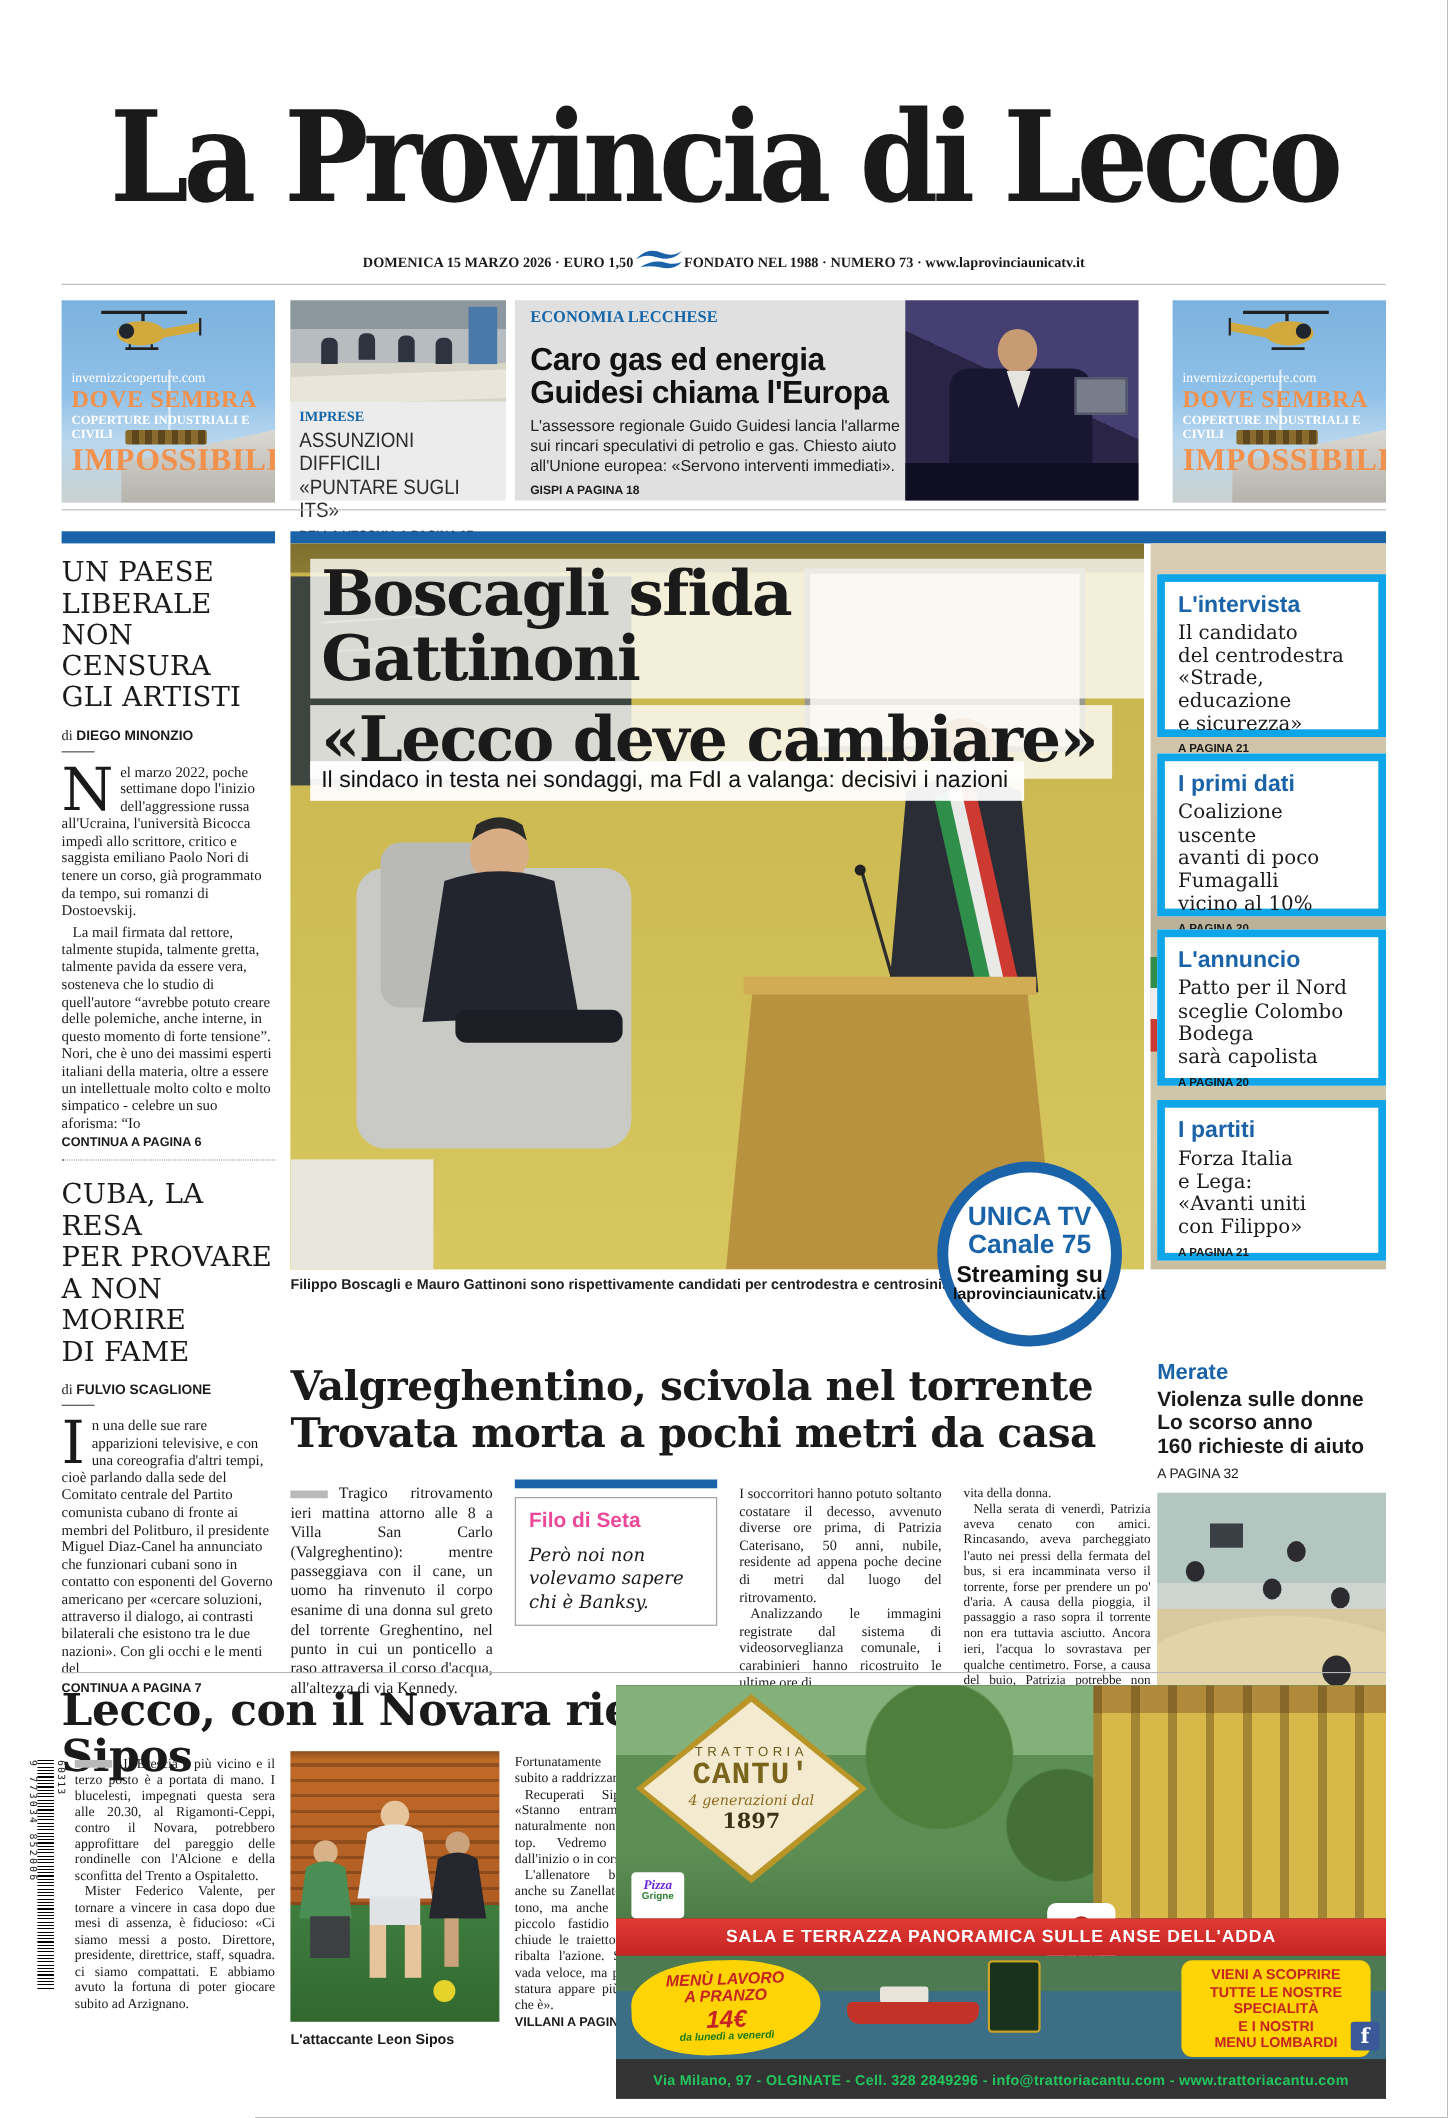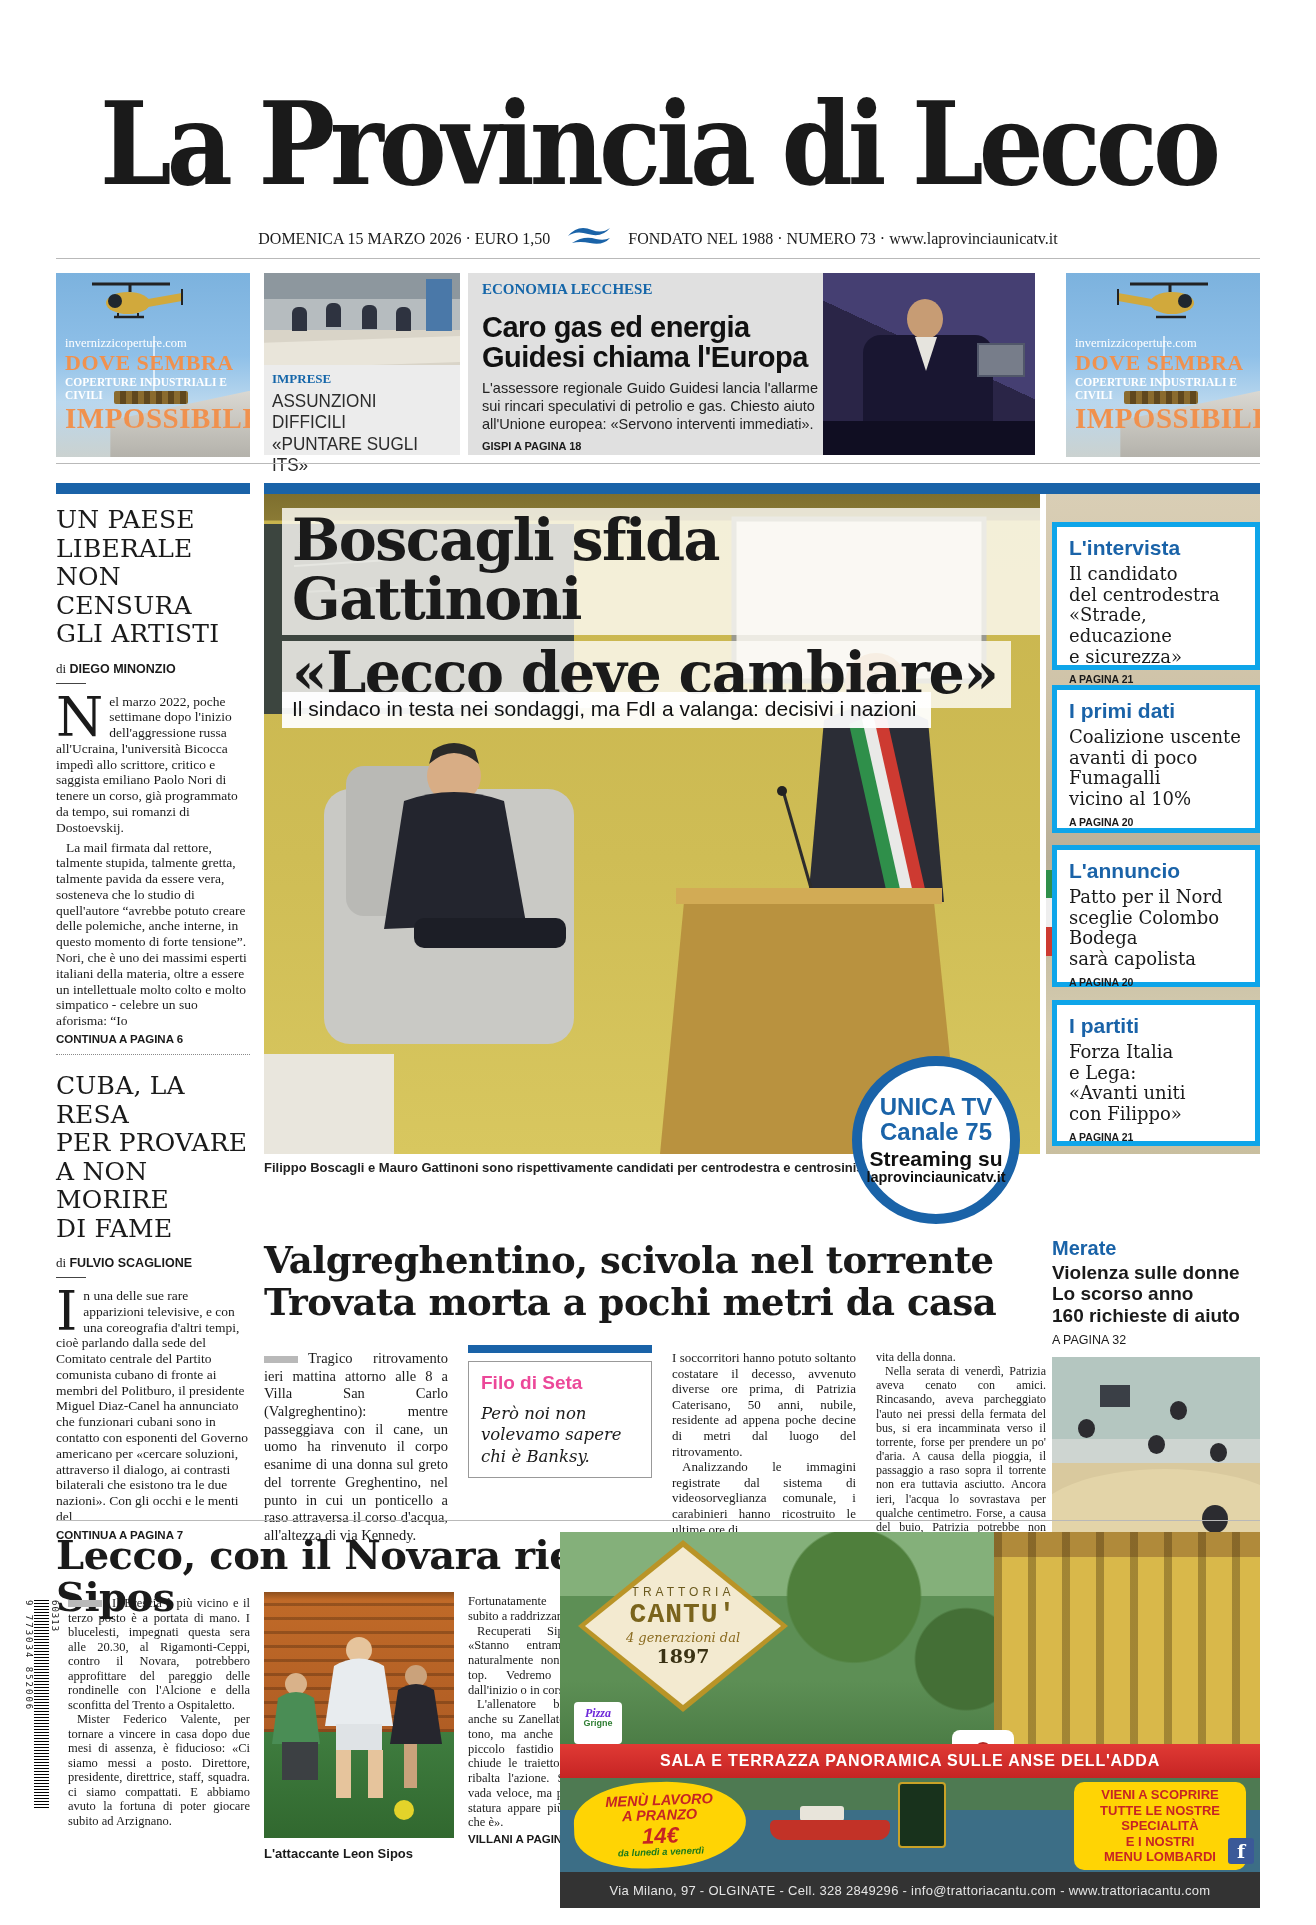--- a/index.html
+++ b/index.html
@@ -7,21 +7,21 @@
         font-family:"Liberation Serif",serif;color:#1a1a1a;overflow:hidden;}
   .abs{position:absolute;}
   .pre{white-space:pre-line;}
   .rule{position:absolute;left:56px;width:1204px;border-top:1px solid #b9b9b9;}
 
   
   .masthead{top:84px;left:0;width:100%;text-align:center;font-family:"DejaVu Serif",serif;
             font-weight:bold;font-size:102px;letter-spacing:-5px;line-height:1.05;
             transform:scaleY(1.12);transform-origin:top center;}
   .dateline{top:226px;left:0;width:100%;display:flex;justify-content:center;align-items:center;
-            gap:16px;font-weight:normal;font-size:16px;}
+            gap:0;font-weight:bold;font-size:13px;}
 
   
   .adinv{background:linear-gradient(180deg,#7cb2de 0%,#8fc0e8 45%,#b9d7ee 70%,#cbd2d0 100%);overflow:hidden;}
   .adinv .bld{position:absolute;right:0;bottom:0;width:72%;height:36%;
               background:linear-gradient(180deg,#dad8d2,#b4b2ab);
               clip-path:polygon(0 45%,100% 0,100% 100%,0 100%);}
   .adinv .cable{position:absolute;left:50%;top:34%;width:2px;height:34%;background:rgba(255,255,255,.65);}
   .adinv .load{position:absolute;left:30%;top:64%;width:74px;height:13px;border-radius:2px;
                background:repeating-linear-gradient(90deg,#8a6b2e 0 6px,#5f471d 6px 12px);}
   .adinv .txt{position:absolute;left:9px;top:34%;line-height:1.16;}
@@ -88,21 +88,21 @@
          font-family:"Liberation Sans",sans-serif;font-weight:bold;line-height:1.04;}
   .badge .b1{color:#1a63a8;font-size:24px;}
   .badge .b3{color:#101010;font-size:21px;margin-top:3px;}
   .badge .b4{color:#101010;font-size:14.5px;}
 
   
   .side-bg{left:1046px;top:494px;width:214px;height:660px;
      background:linear-gradient(180deg,#d9ceb5 0,#cfc3a8 30%,#b9b098 55%,#d6cdb0 82%,#c9bf9f 100%);}
   .flagbit{position:absolute;left:0;top:376px;width:10px;height:86px;
      background:linear-gradient(180deg,#2f8f4a 0 33%,#eee 33% 66%,#cd3a31 66% 100%);}
-  .sbox{position:absolute;left:1052px;width:208px;background:#fff;border:5px solid #0ea5e9;
+  .sbox{position:absolute;left:1052px;width:208px;background:#fff;border:7px solid #0ea5e9;
         padding:9px 12px;box-sizing:border-box;}
   .sbox .t{color:#1a63a8;font-family:"Liberation Sans",sans-serif;font-weight:bold;font-size:21px;}
   .sbox .x{font-family:"DejaVu Serif",serif;font-size:18px;line-height:1.15;margin-top:4px;}
   .sbox .p{font-family:"Liberation Sans",sans-serif;font-weight:bold;font-size:10.5px;margin-top:6px;}
 
   
   .tor-h{left:264px;top:1240px;width:800px;font-family:"DejaVu Serif",serif;font-weight:bold;
          font-size:37px;line-height:1.13;letter-spacing:-.5px;}
   .bodycol{position:absolute;text-align:justify;}
   .marker{display:inline-block;width:34px;height:7px;background:#b9b9b9;margin-right:10px;}
@@ -182,22 +182,22 @@
      align-items:center;justify-content:center;text-align:center;line-height:1.05;}
   .bu-1{font-family:"Liberation Sans",sans-serif;font-weight:bold;font-style:italic;color:#c62424;font-size:14.5px;}
   .bu-p{font-family:"Liberation Sans",sans-serif;font-weight:bold;font-style:italic;color:#c62424;font-size:22px;}
   .bu-n{font-family:"Liberation Sans",sans-serif;font-style:italic;color:#1c7a1c;font-size:9.5px;font-weight:bold;}
   .promo{position:absolute;left:514px;top:250px;width:172px;height:88px;background:#ffd404;border-radius:10px;
      display:flex;align-items:center;justify-content:center;text-align:center;
      font-family:"Liberation Sans",sans-serif;font-weight:bold;color:#c62424;font-size:13px;line-height:1.2;}
   .fb-ic{position:absolute;left:668px;top:306px;width:26px;height:26px;background:#3b5998;border-radius:3px;
      color:#fff;font-family:"DejaVu Serif",serif;font-weight:bold;font-size:19px;text-align:center;line-height:26px;}
   .tr-bot{position:absolute;left:0;top:340px;width:100%;height:36px;background:#333;
-     display:flex;align-items:center;justify-content:center;color:#e5e5e5;
-     font-family:"Liberation Sans",sans-serif;font-weight:normal;font-size:13px;letter-spacing:.3px;}
+     display:flex;align-items:center;justify-content:center;color:#22c55e;
+     font-family:"Liberation Sans",sans-serif;font-weight:bold;font-size:13px;letter-spacing:.3px;}
 </style>
 </head>
 <body>
 
 <div class="page">
 
   <div class="abs masthead">La Provincia di Lecco</div>
   <div class="abs dateline">
     <span>DOMENICA 15 MARZO 2026 · EURO 1,50</span>
     <span>

